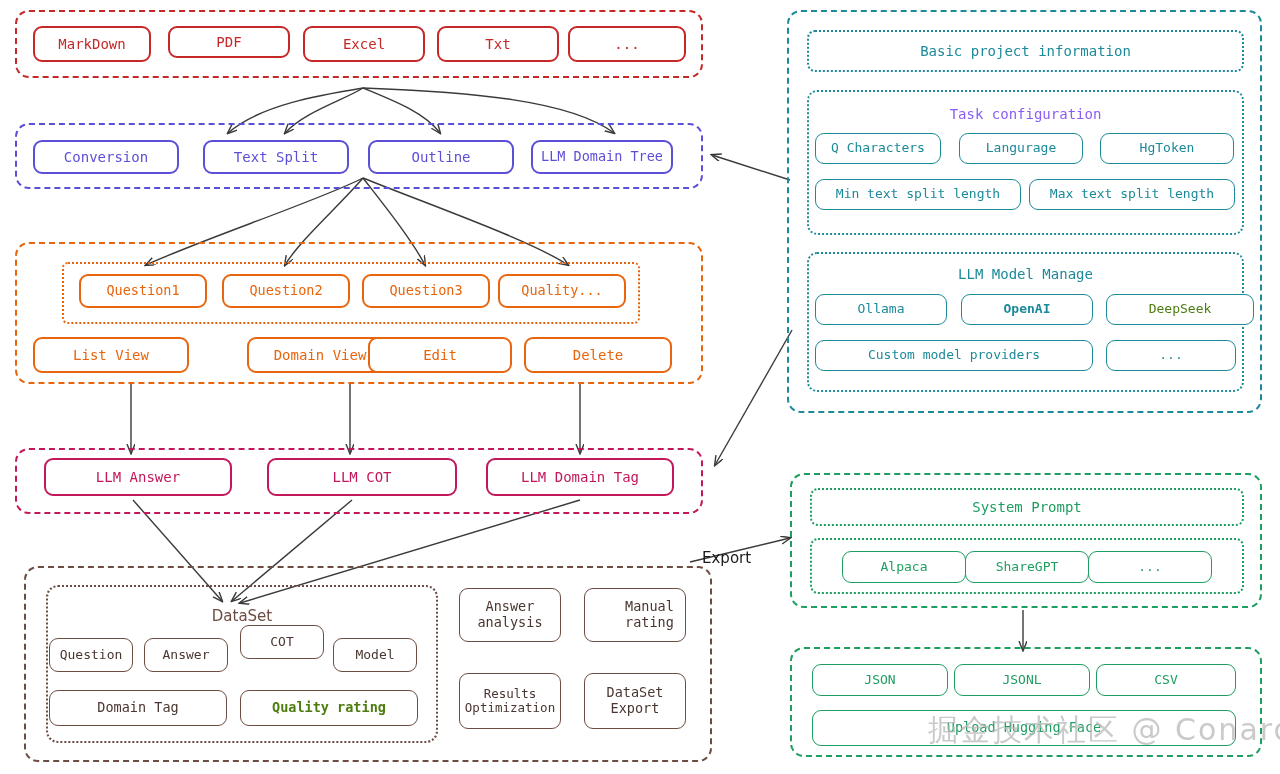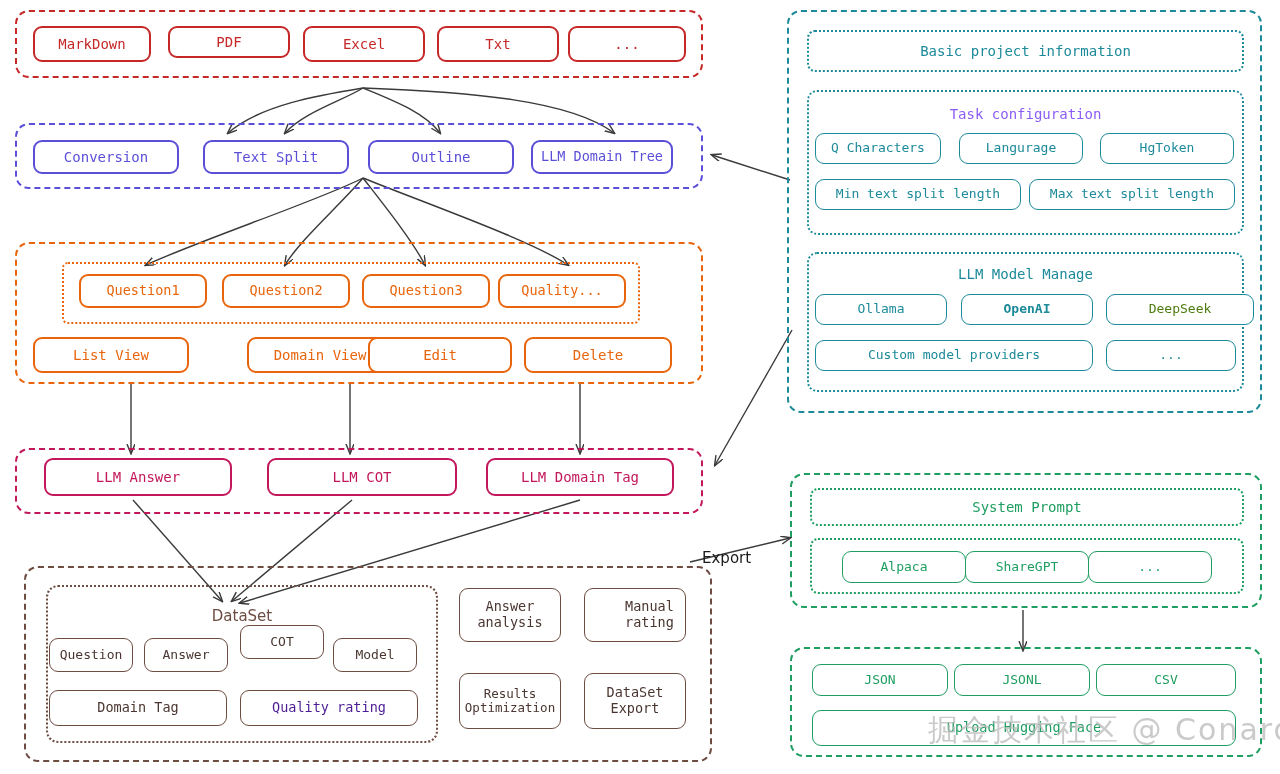--- a/index.html
+++ b/index.html
@@ -113,21 +113,21 @@
   </div>
   <div class="ttl" style="left:46px;top:605px;width:392px;height:22px;color:#6d4c41;font-size:15px;
               font-family:'DejaVu Sans','Liberation Sans',sans-serif;">DataSet</div>
 
   <div class="node thin" style="left:49px;top:638px;width:84px;height:34px;border-color:#6d4c41;color:#4a3630;font-size:13px;">Question</div>
   <div class="node thin" style="left:144px;top:638px;width:84px;height:34px;border-color:#6d4c41;color:#4a3630;font-size:13px;">Answer</div>
   <div class="node thin" style="left:240px;top:625px;width:84px;height:34px;border-color:#6d4c41;color:#4a3630;font-size:13px;">COT</div>
   <div class="node thin" style="left:333px;top:638px;width:84px;height:34px;border-color:#6d4c41;color:#4a3630;font-size:13px;">Model</div>
 
   <div class="node thin" style="left:49px;top:690px;width:178px;height:36px;border-color:#6d4c41;color:#4a3630;font-size:13.5px;">Domain Tag</div>
-  <div class="node thin" style="left:240px;top:690px;width:178px;height:36px;border-color:#6d4c41;color:#4c1d95;font-size:13.5px;">Quality rating</div>
+  <div class="node thin" style="left:240px;top:690px;width:178px;height:36px;border-color:#6d4c41;color:#4d7c0f;font-size:13.5px;font-weight:bold;">Quality rating</div>
 
   <div class="node thin" style="left:459px;top:588px;width:102px;height:54px;border-color:#6d4c41;color:#4a3630;font-size:13.5px;">Answer
 analysis</div>
   <div class="node thin" style="left:584px;top:588px;width:102px;height:54px;border-color:#6d4c41;color:#4a3630;font-size:13.5px;padding-left:29px;">Manual
 rating</div>
   <div class="node thin" style="left:459px;top:673px;width:102px;height:56px;border-color:#6d4c41;color:#4a3630;font-size:12.5px;">Results
 Optimization</div>
   <div class="node thin" style="left:584px;top:673px;width:102px;height:56px;border-color:#6d4c41;color:#4a3630;font-size:13.5px;">DataSet
 Export</div>
 

